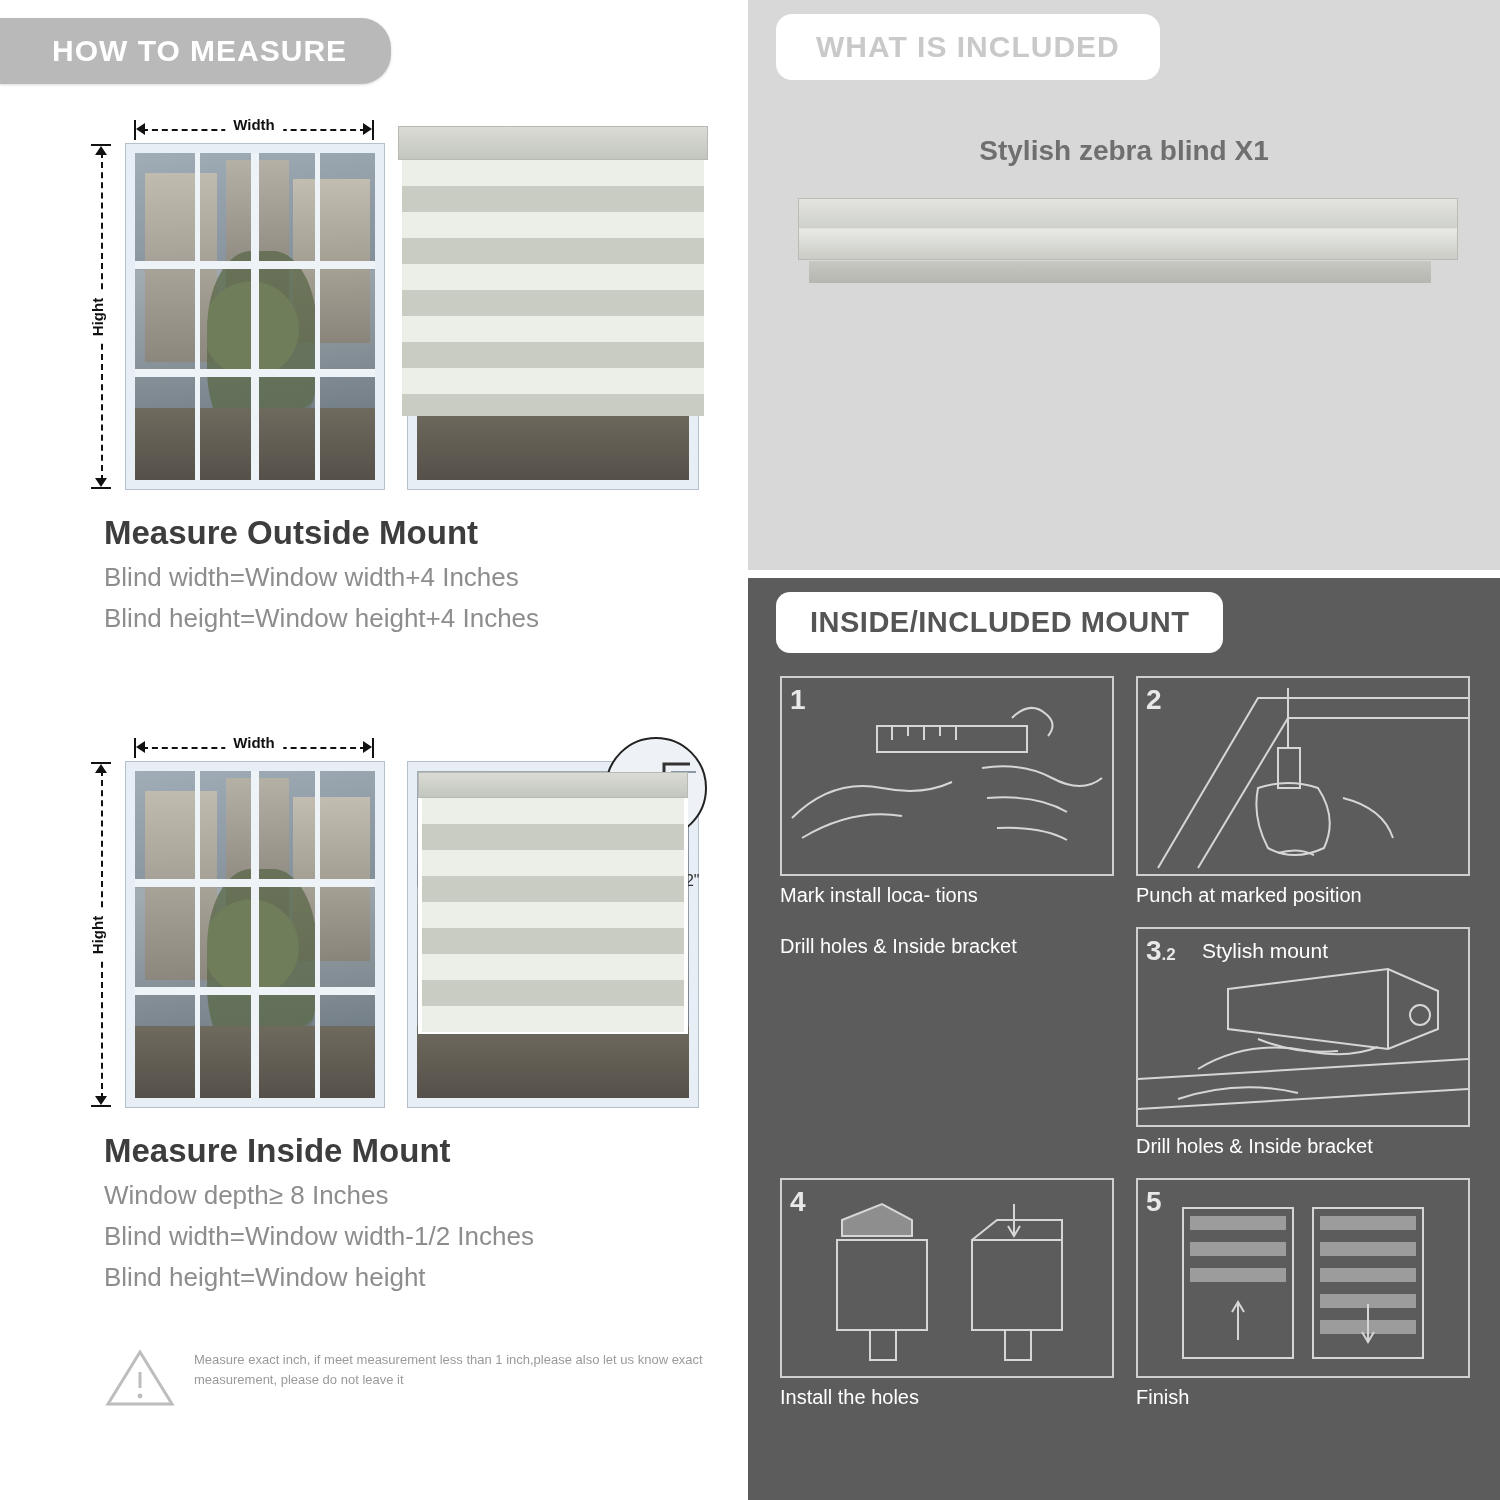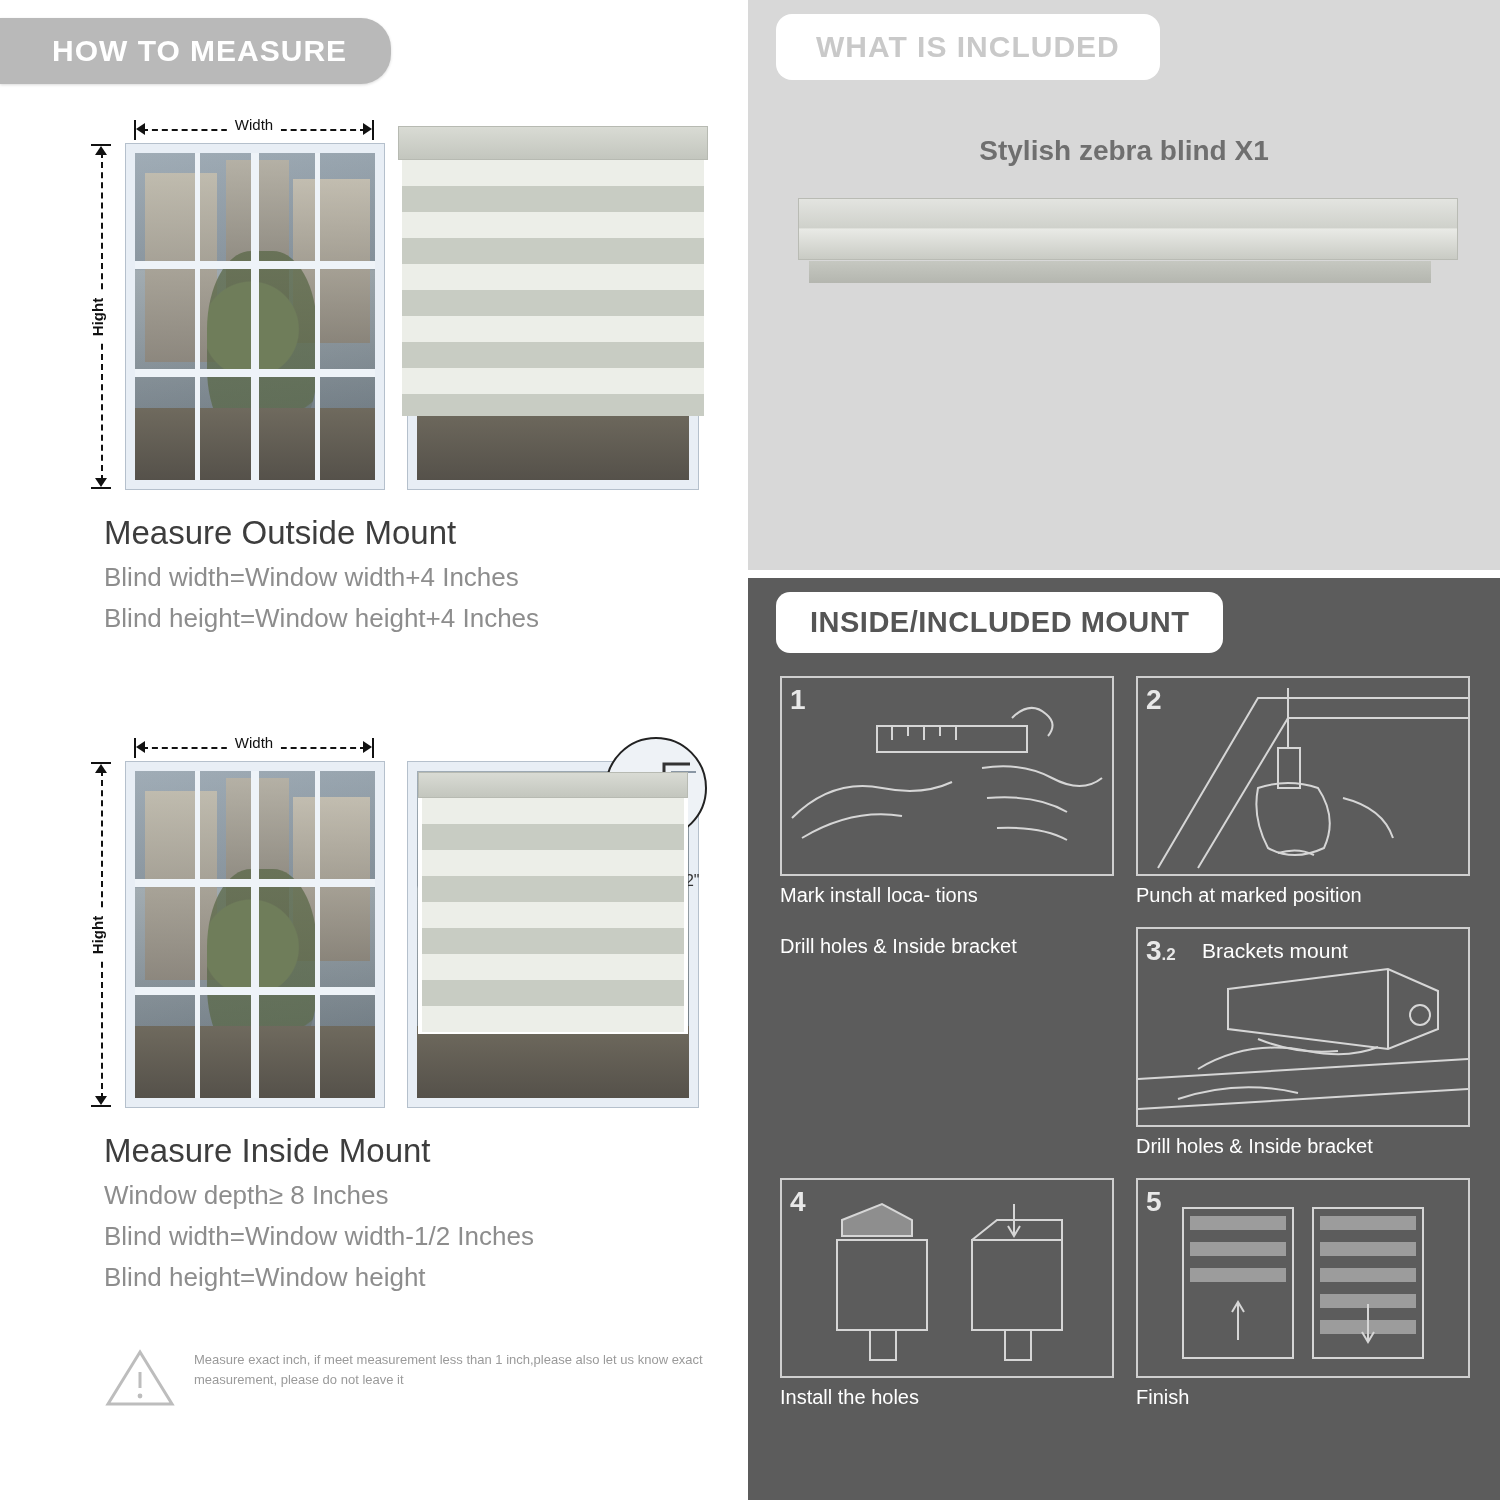--- a/index.html
+++ b/index.html
@@ -40,21 +40,21 @@
   .w-arrow .line {
     position: absolute; top: 11px; left: 8px; right: 8px;
     border-top: 2px dashed #111;
   }
   .w-arrow .cap-l, .w-arrow .cap-r {
     position: absolute; top: 2px; width: 2px; height: 20px; background: #111;
   }
   .w-arrow .cap-l { left: 0; } .w-arrow .cap-r { right: 0; }
   .w-arrow .lbl {
     position: absolute; left: 50%; top: 0; transform: translate(-50%, -2px);
-    background: #fff; padding: 0 8px; font-size: 15px; color: #111; font-weight: normal;
+    background: #fff; padding: 0 8px; font-size: 15px; color: #111; font-weight: bold;
   }
   .w-arrow .ah-l, .w-arrow .ah-r {
     position: absolute; top: 5px; width: 0; height: 0;
     border-top: 6px solid transparent; border-bottom: 6px solid transparent;
   }
   .w-arrow .ah-l { left: 2px; border-right: 9px solid #111; }
   .w-arrow .ah-r { right: 2px; border-left: 9px solid #111; }
 
   
   .h-arrow { position: absolute; left: 64px; top: 36px; height: 345px; width: 22px; }
@@ -123,21 +123,21 @@
     border: 1px solid #b7bab2;
   }
   .blind .fabric { position: absolute; left: 4px; right: 4px; top: 34px; bottom: 0; overflow: hidden; }
   .blind .fabric .band {
     position: absolute; left: 0; right: 0; height: 26px;
     background: #c8ccc3;
   }
   .blind .fabric .band.light { background: #eceee8; }
 
   .mt-title {
-    font-size: 33px; color: #3d3d3d; font-weight: normal;
+    font-size: 33px; color: #3d3d3d; font-weight: bold;
     margin: 6px 0 6px 104px;
   }
   .mt-line {
     font-size: 26px; color: #8d8d8d; margin: 2px 0 2px 104px; line-height: 1.5;
   }
 
   .note {
     position: absolute; left: 104px; top: 1346px; width: 600px;
     display: flex; gap: 18px; align-items: flex-start;
   }
@@ -469,21 +469,21 @@
 
         <div class="step">
           <div class="cap">Drill holes &amp;  Inside bracket</div>
         </div>
 
         <div class="step">
           <div class="frame">
             <div class="num">
               <span>3</span><span class="sub">.2</span>
             </div>
-            <div class="inner-label">Brackets mount</div>
+            <div class="inner-label">Stylish mount</div>
             <svg class="sketch" viewBox="0 0 330 200">
               <path d="M90 60 L250 40 L300 62 L300 100 L250 120 L90 100 Z"></path>
               <path d="M250 40 L250 120"></path>
               <circle cx="282" cy="86" r="10"></circle>
               <path d="M60 140 q50 -30 110 -18 q40 8 70 -4"></path>
               <path d="M40 170 q60 -20 120 -6"></path>
               <path d="M120 110 q40 16 80 12"></path>
               <path d="M0 150 L330 130"></path>
               <path d="M0 180 L330 160"></path>
             </svg>

